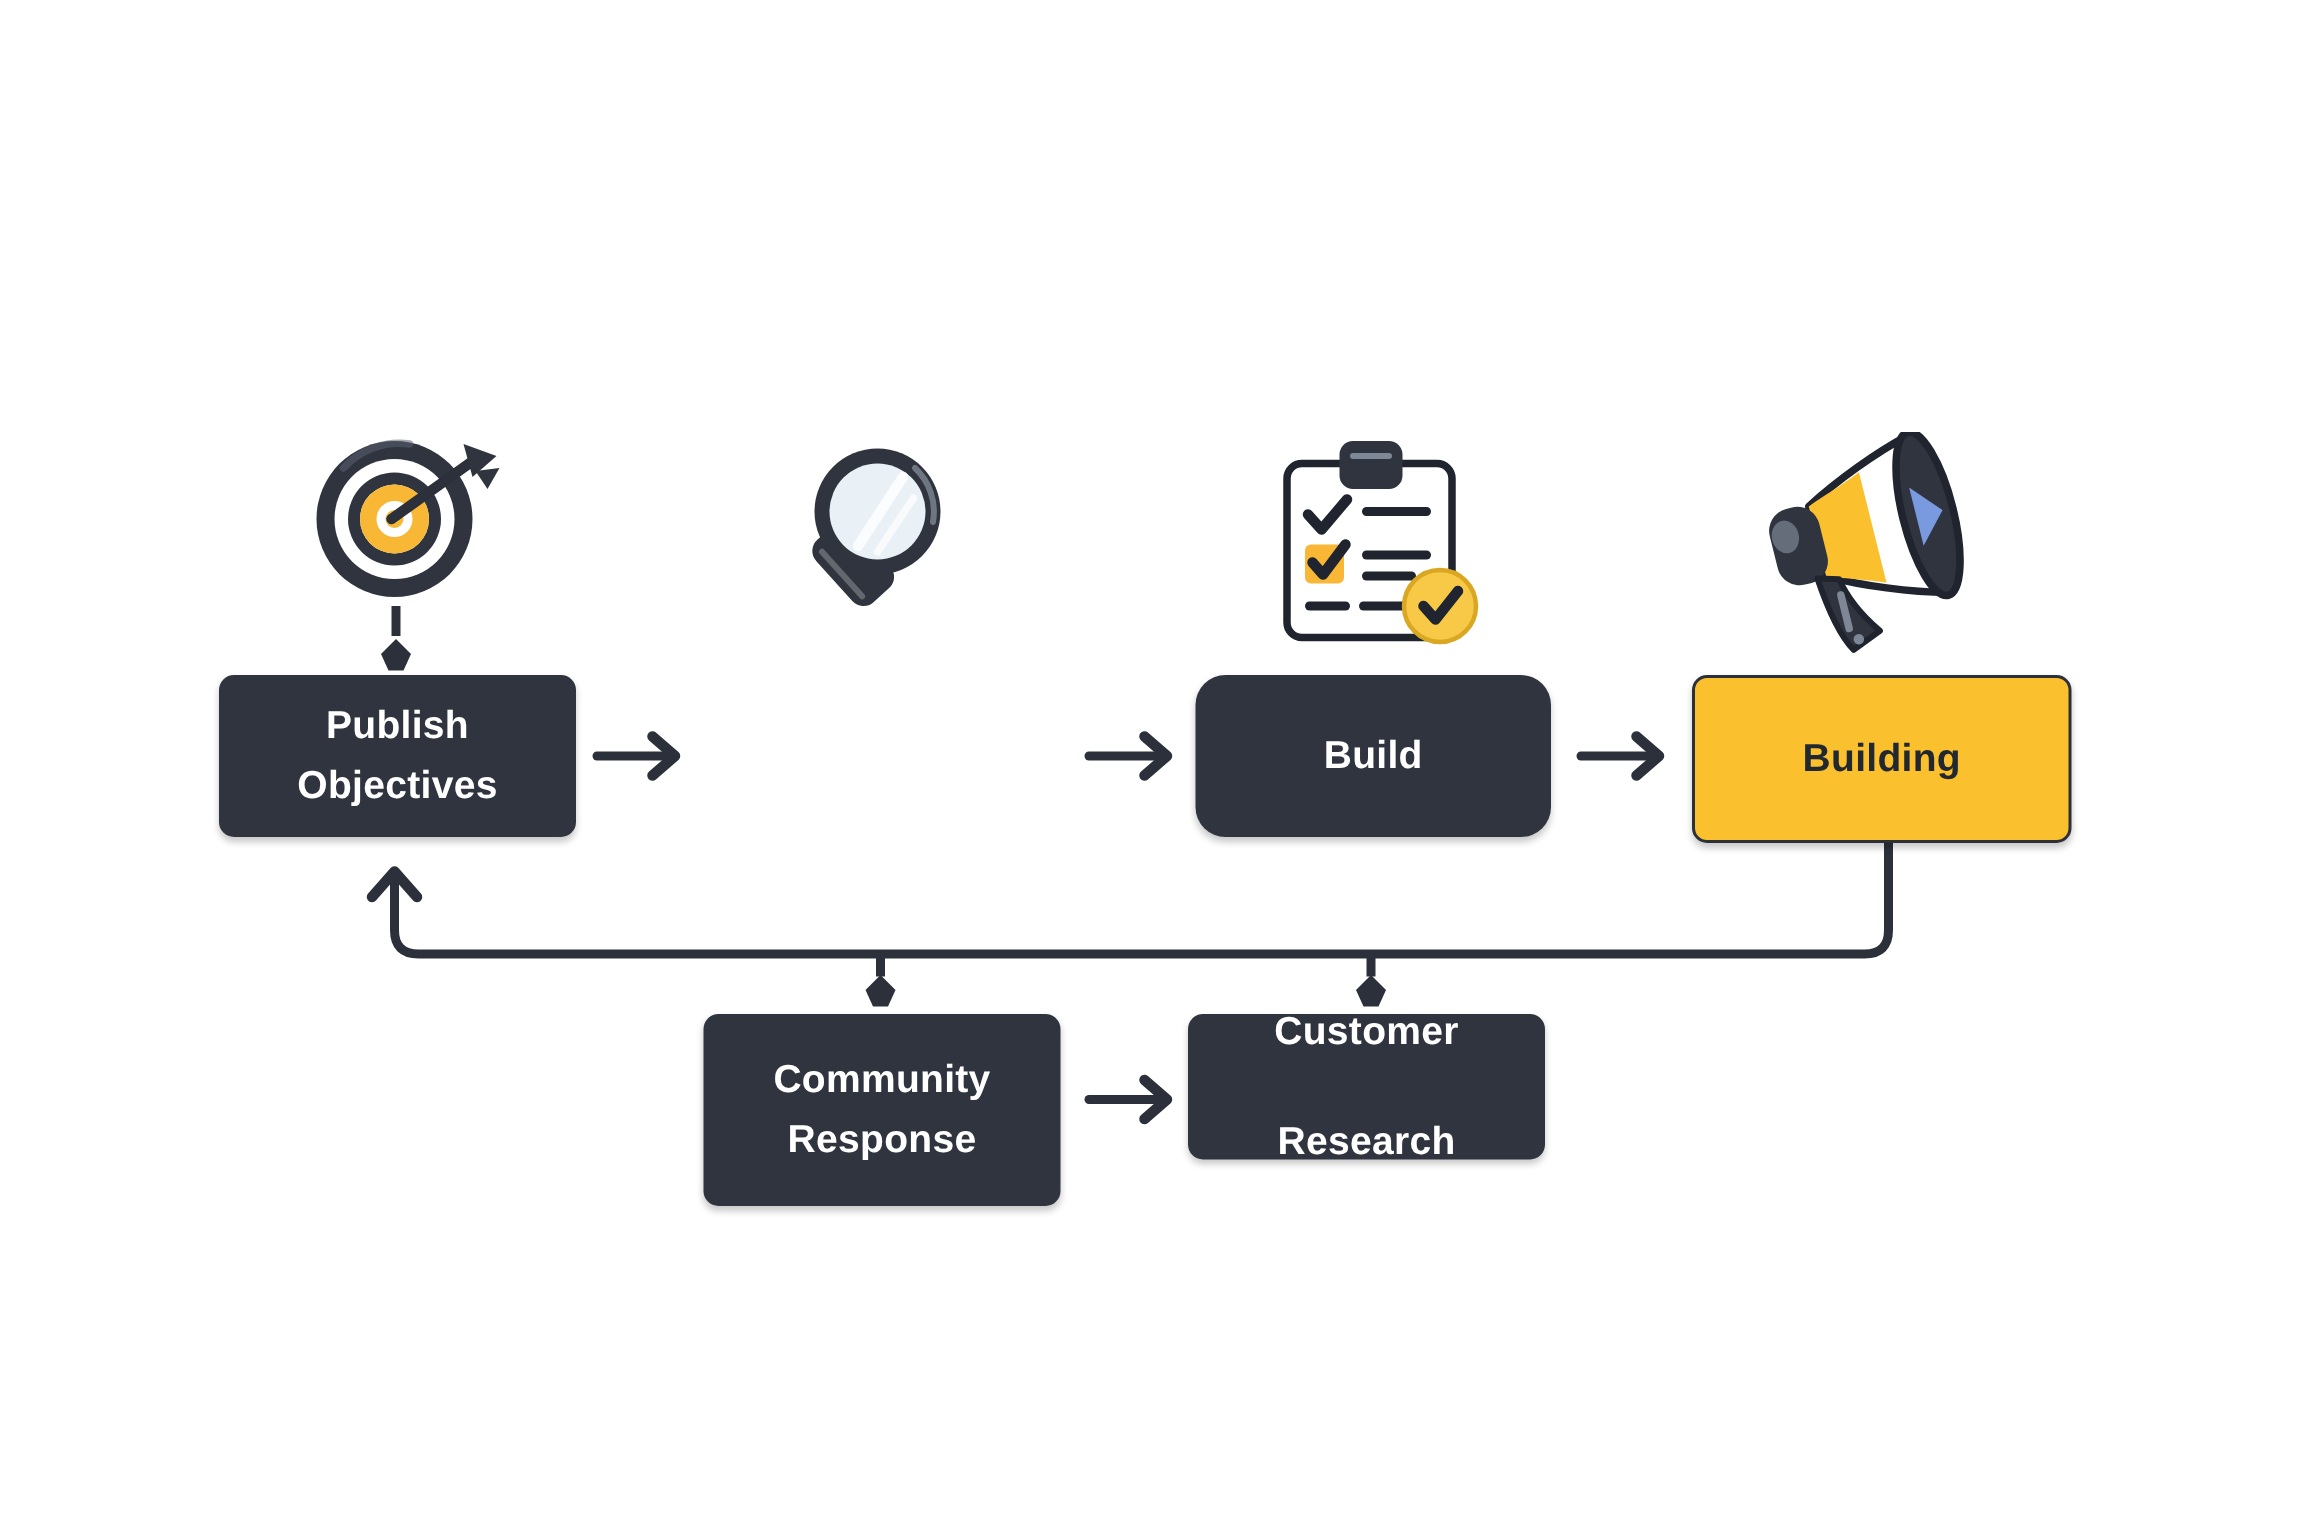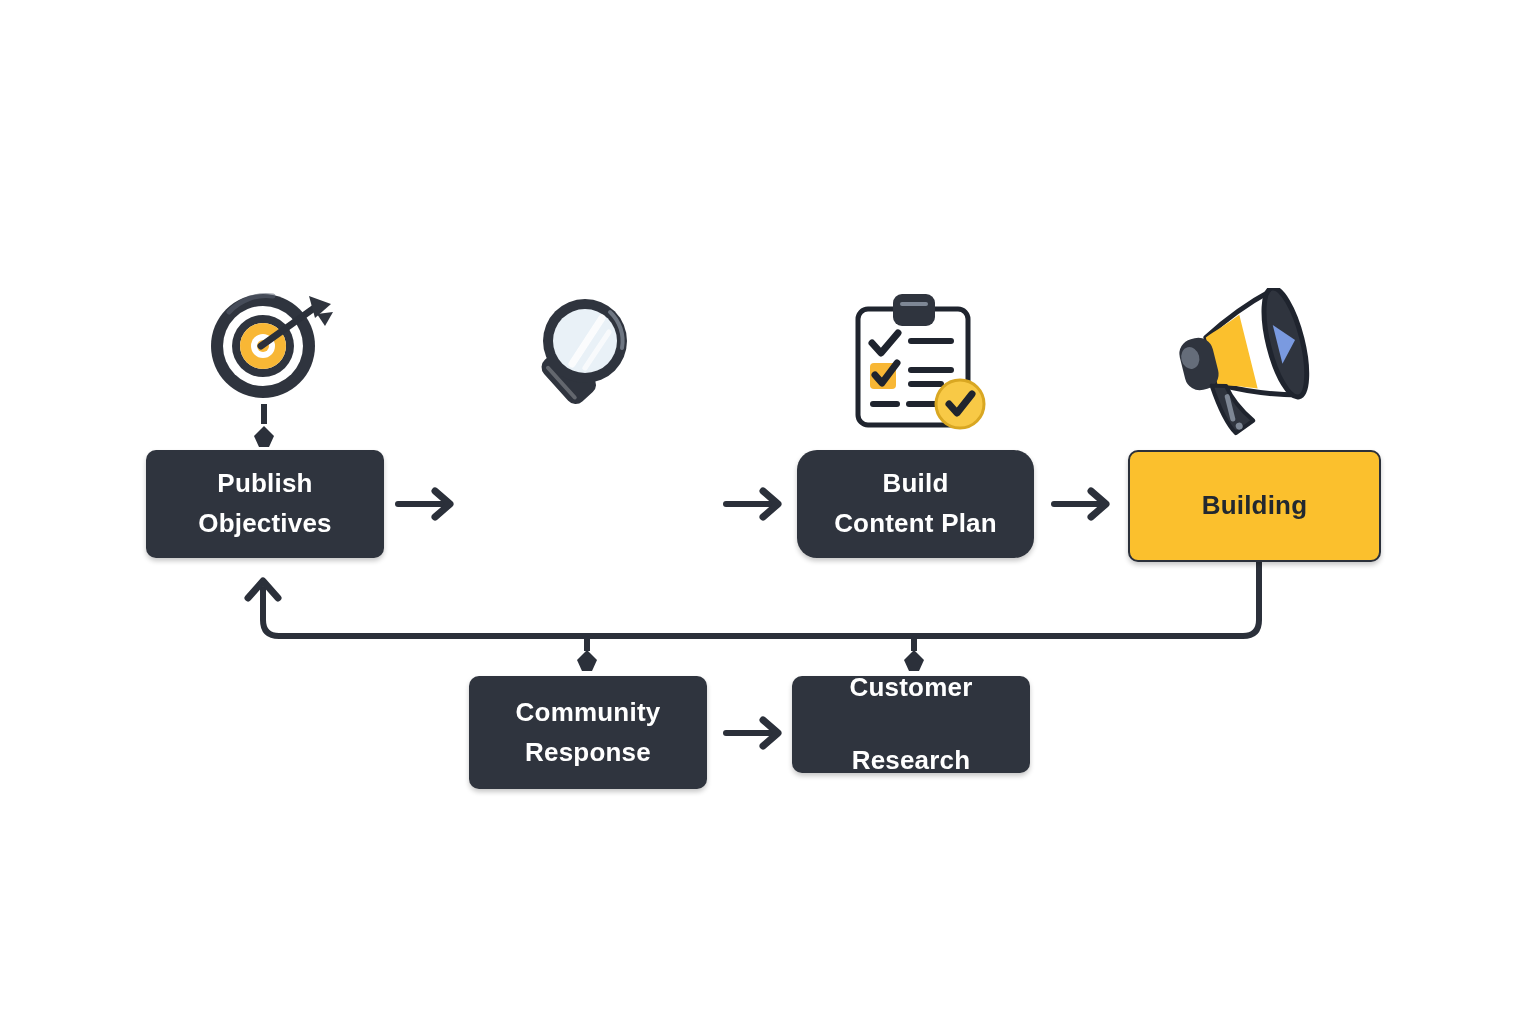--- a/index.html
+++ b/index.html
@@ -137,28 +137,27 @@
   </div>
 
   <div class="node dark" style="left:146px;top:450px;width:238px;height:108px;">
     <span class="ln">Publish</span>
     <span class="ln">Objectives</span>
   </div>
 
 
   <div class="node dark" style="left:797px;top:450px;width:237px;height:108px;border-radius:20px;">
     <span class="ln">Build</span>
-    <span class="ln">Content Plan</span>
   </div>
 
   <div class="node hi" style="left:1128px;top:450px;width:249px;height:108px;">
     <span class="ln">Building</span>
   </div>
 
-  <div class="node dark" style="left:469px;top:676px;width:238px;height:113px;">
+  <div class="node dark" style="left:469px;top:676px;width:238px;height:128px;">
     <span class="ln">Community</span>
     <span class="ln">Response</span>
   </div>
 
   <div class="node dark" style="left:792px;top:676px;width:238px;height:97px;gap:33px;">
     <span class="ln">Customer</span>
     <span class="ln">Research</span>
   </div>
 
 </div>

